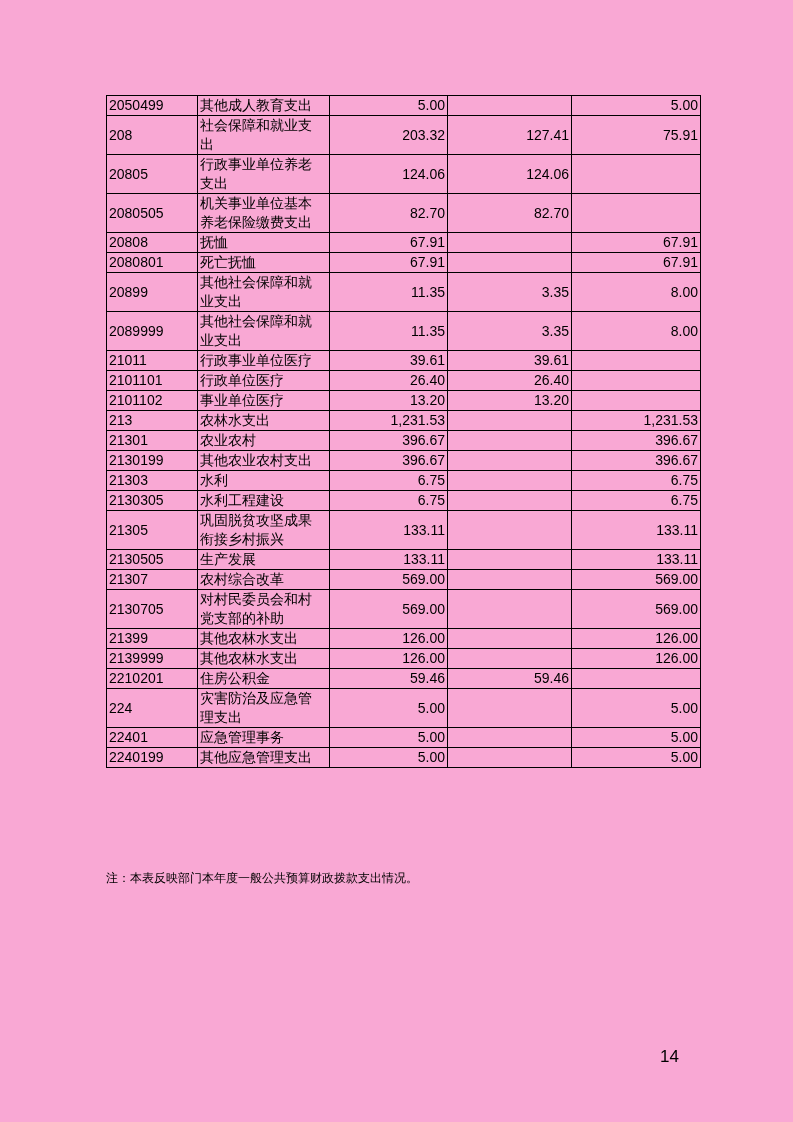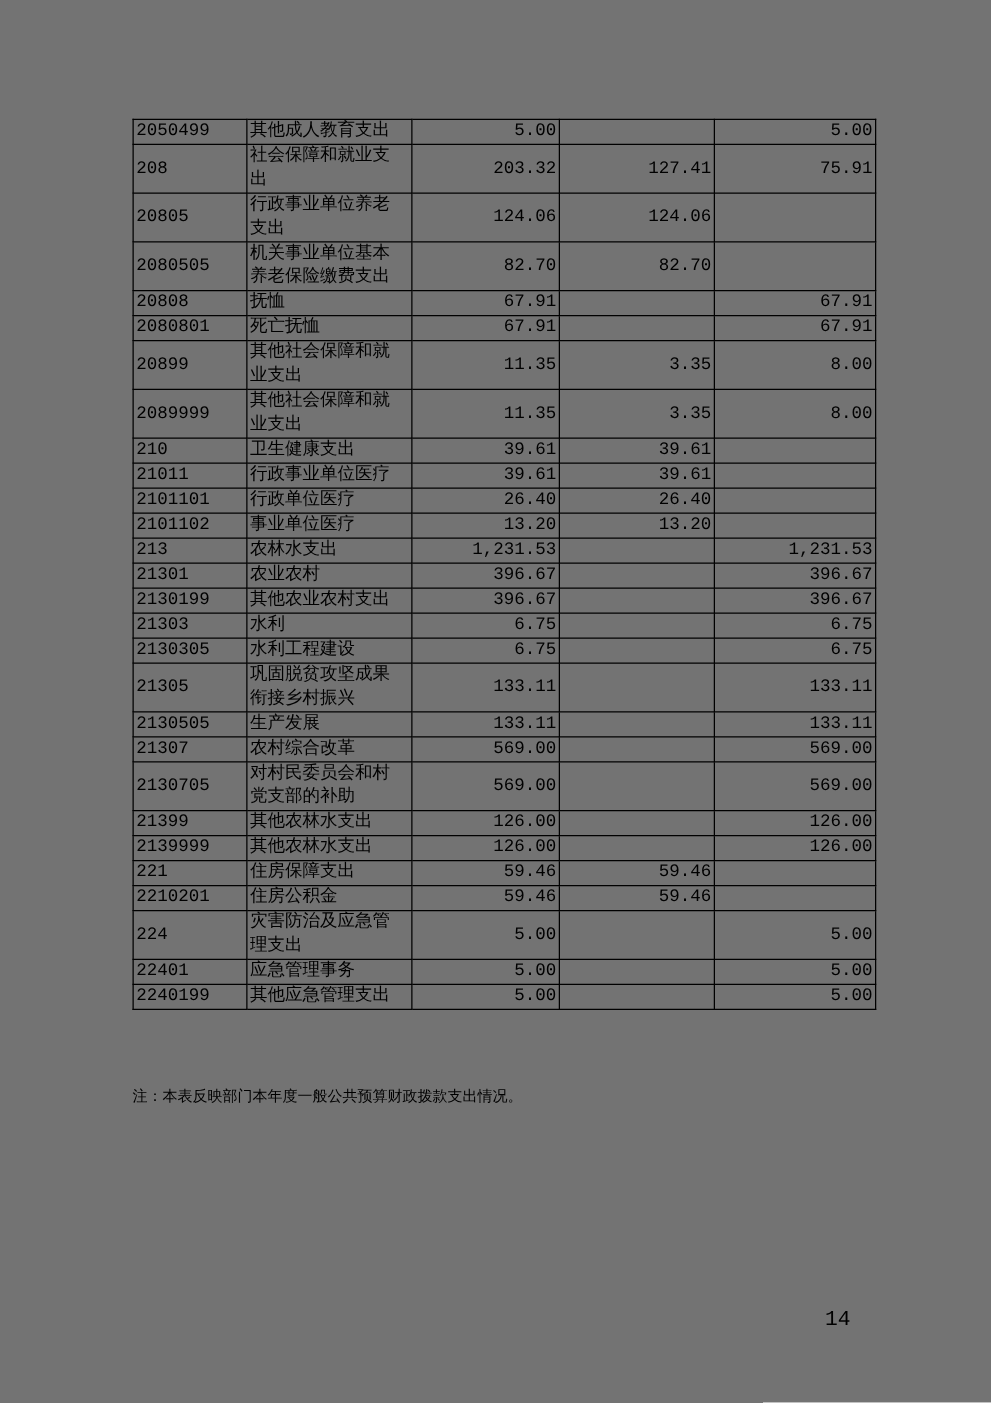--- a/index.html
+++ b/index.html
@@ -4,23 +4,23 @@
 <style>
   html, body {
     margin: 0;
     padding: 0;
     background: #ffffff;
   }
   .page {
     position: relative;
     width: 793px;
     height: 1122px;
-    background: #737373;
+    background: #f9a8d4;
     overflow: hidden;
-    font-family: Liberation Mono, monospace;
+    font-family: Liberation Sans, sans-serif;
     color: #000000;
   }
   table.budget-table {
     position: absolute;
     left: 106px;
     top: 95px;
     width: 594px;
     border-collapse: collapse;
     table-layout: fixed;
   }
@@ -133,27 +133,20 @@
         </tr>
         <tr>
           <td class="cell-code">2089999</td>
           <td class="cell-name">其他社会保障和就
 业支出</td>
           <td class="cell-amount">11.35</td>
           <td class="cell-amount">3.35</td>
           <td class="cell-amount">8.00</td>
         </tr>
         <tr>
-          <td class="cell-code">210</td>
-          <td class="cell-name">卫生健康支出</td>
-          <td class="cell-amount">39.61</td>
-          <td class="cell-amount">39.61</td>
-          <td class="cell-amount"></td>
-        </tr>
-        <tr>
           <td class="cell-code">21011</td>
           <td class="cell-name">行政事业单位医疗</td>
           <td class="cell-amount">39.61</td>
           <td class="cell-amount">39.61</td>
           <td class="cell-amount"></td>
         </tr>
         <tr>
           <td class="cell-code">2101101</td>
           <td class="cell-name">行政单位医疗</td>
           <td class="cell-amount">26.40</td>
@@ -240,27 +233,20 @@
           <td class="cell-amount">126.00</td>
         </tr>
         <tr>
           <td class="cell-code">2139999</td>
           <td class="cell-name">其他农林水支出</td>
           <td class="cell-amount">126.00</td>
           <td class="cell-amount"></td>
           <td class="cell-amount">126.00</td>
         </tr>
         <tr>
-          <td class="cell-code">221</td>
-          <td class="cell-name">住房保障支出</td>
-          <td class="cell-amount">59.46</td>
-          <td class="cell-amount">59.46</td>
-          <td class="cell-amount"></td>
-        </tr>
-        <tr>
           <td class="cell-code">2210201</td>
           <td class="cell-name">住房公积金</td>
           <td class="cell-amount">59.46</td>
           <td class="cell-amount">59.46</td>
           <td class="cell-amount"></td>
         </tr>
         <tr>
           <td class="cell-code">224</td>
           <td class="cell-name">灾害防治及应急管
 理支出</td>

